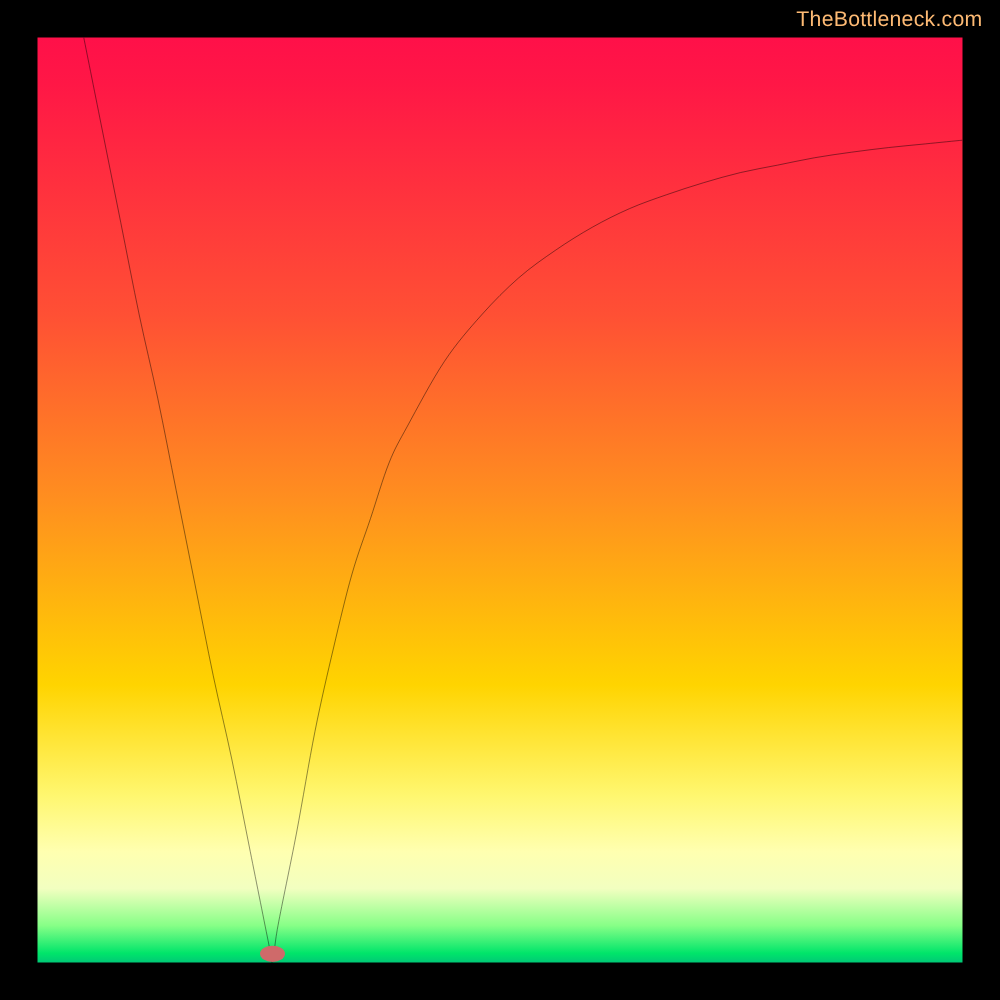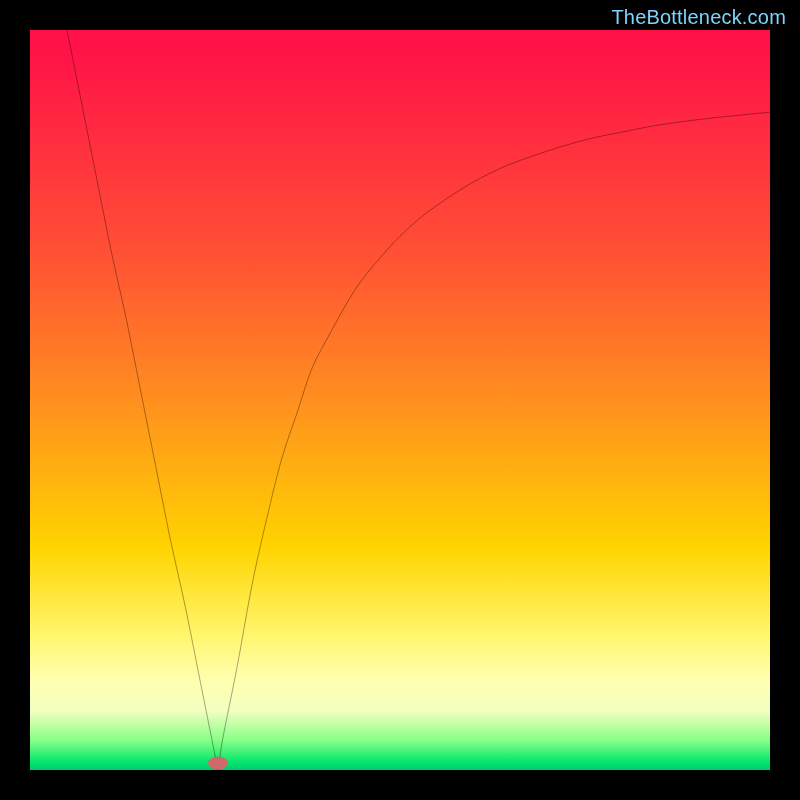--- a/index.html
+++ b/index.html
@@ -60,22 +60,22 @@
     height: 13px;
     border-radius: 50%;
     background: #cf6a6a;
     transform: translate(-50%, -50%);
   }
   .watermark {
     position: absolute;
     top: 6px;
     right: 14px;
     font-family: Arial, Helvetica, sans-serif;
-    font-size: 20px;
-    color: #7dd3fc;
+    font-size: 17px;
+    color: #fdba74;
     letter-spacing: 0.2px;
   }
 </style>
 </head>
 <body>
 
 <div class="frame">
 
   <div class="plot-area">
 

